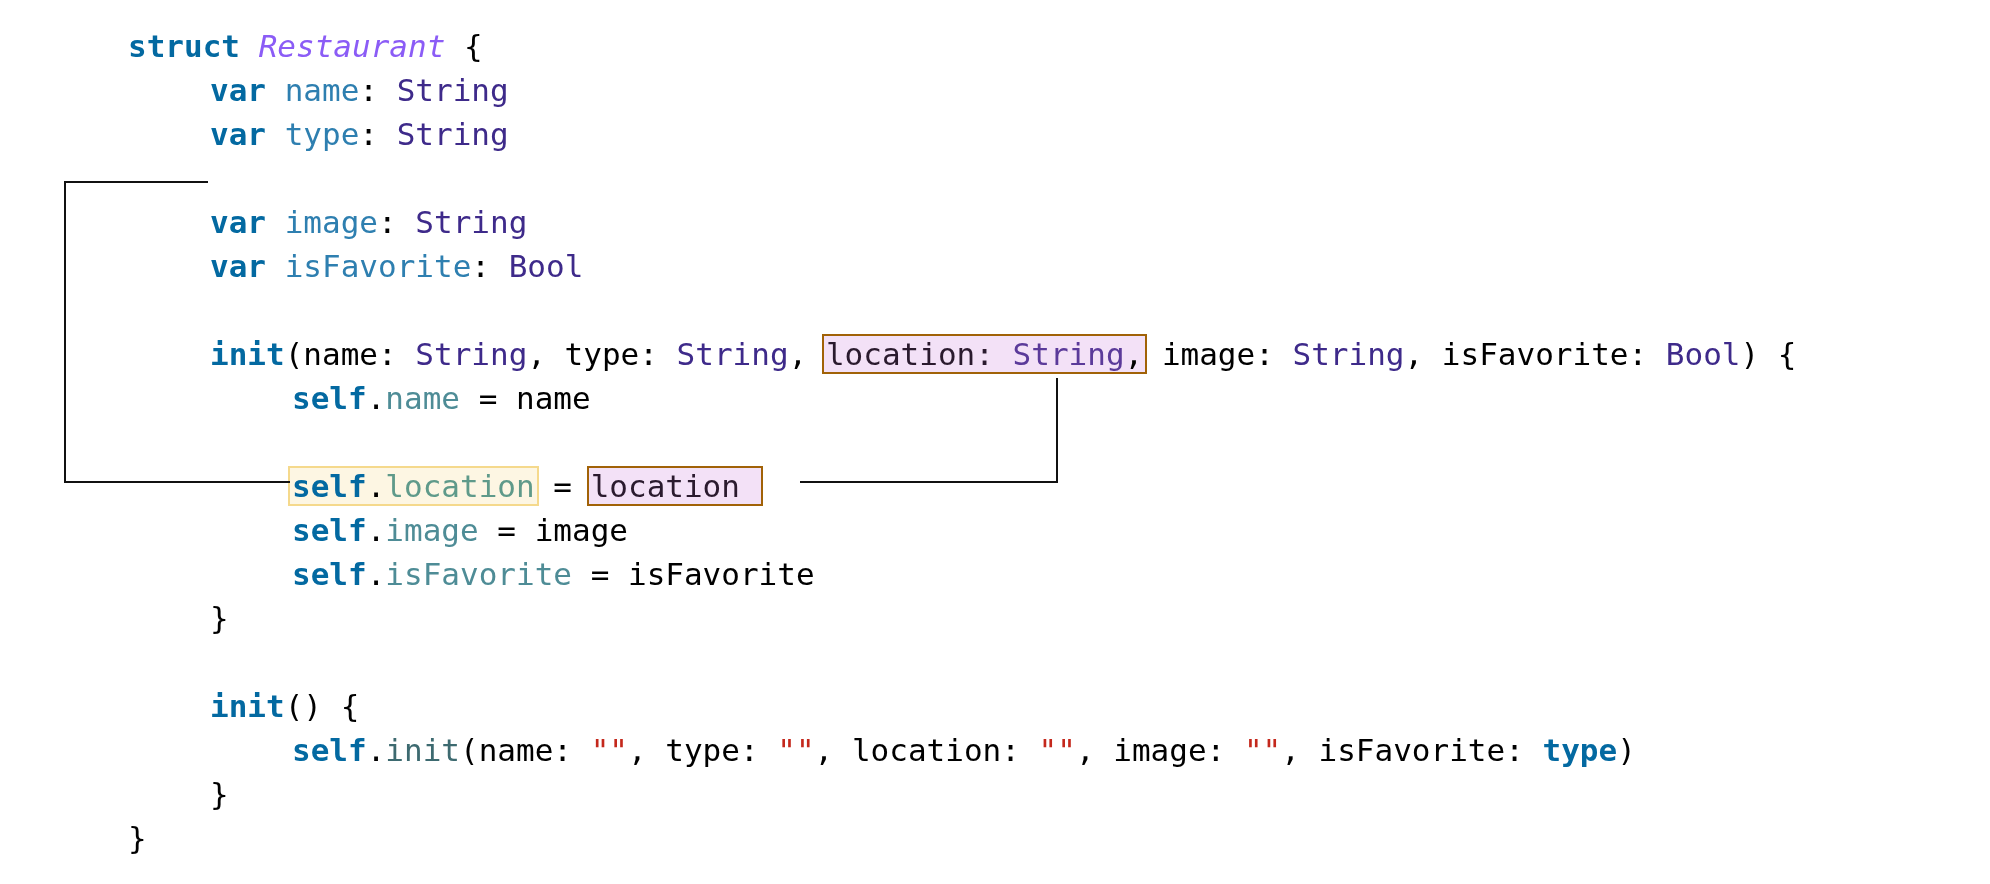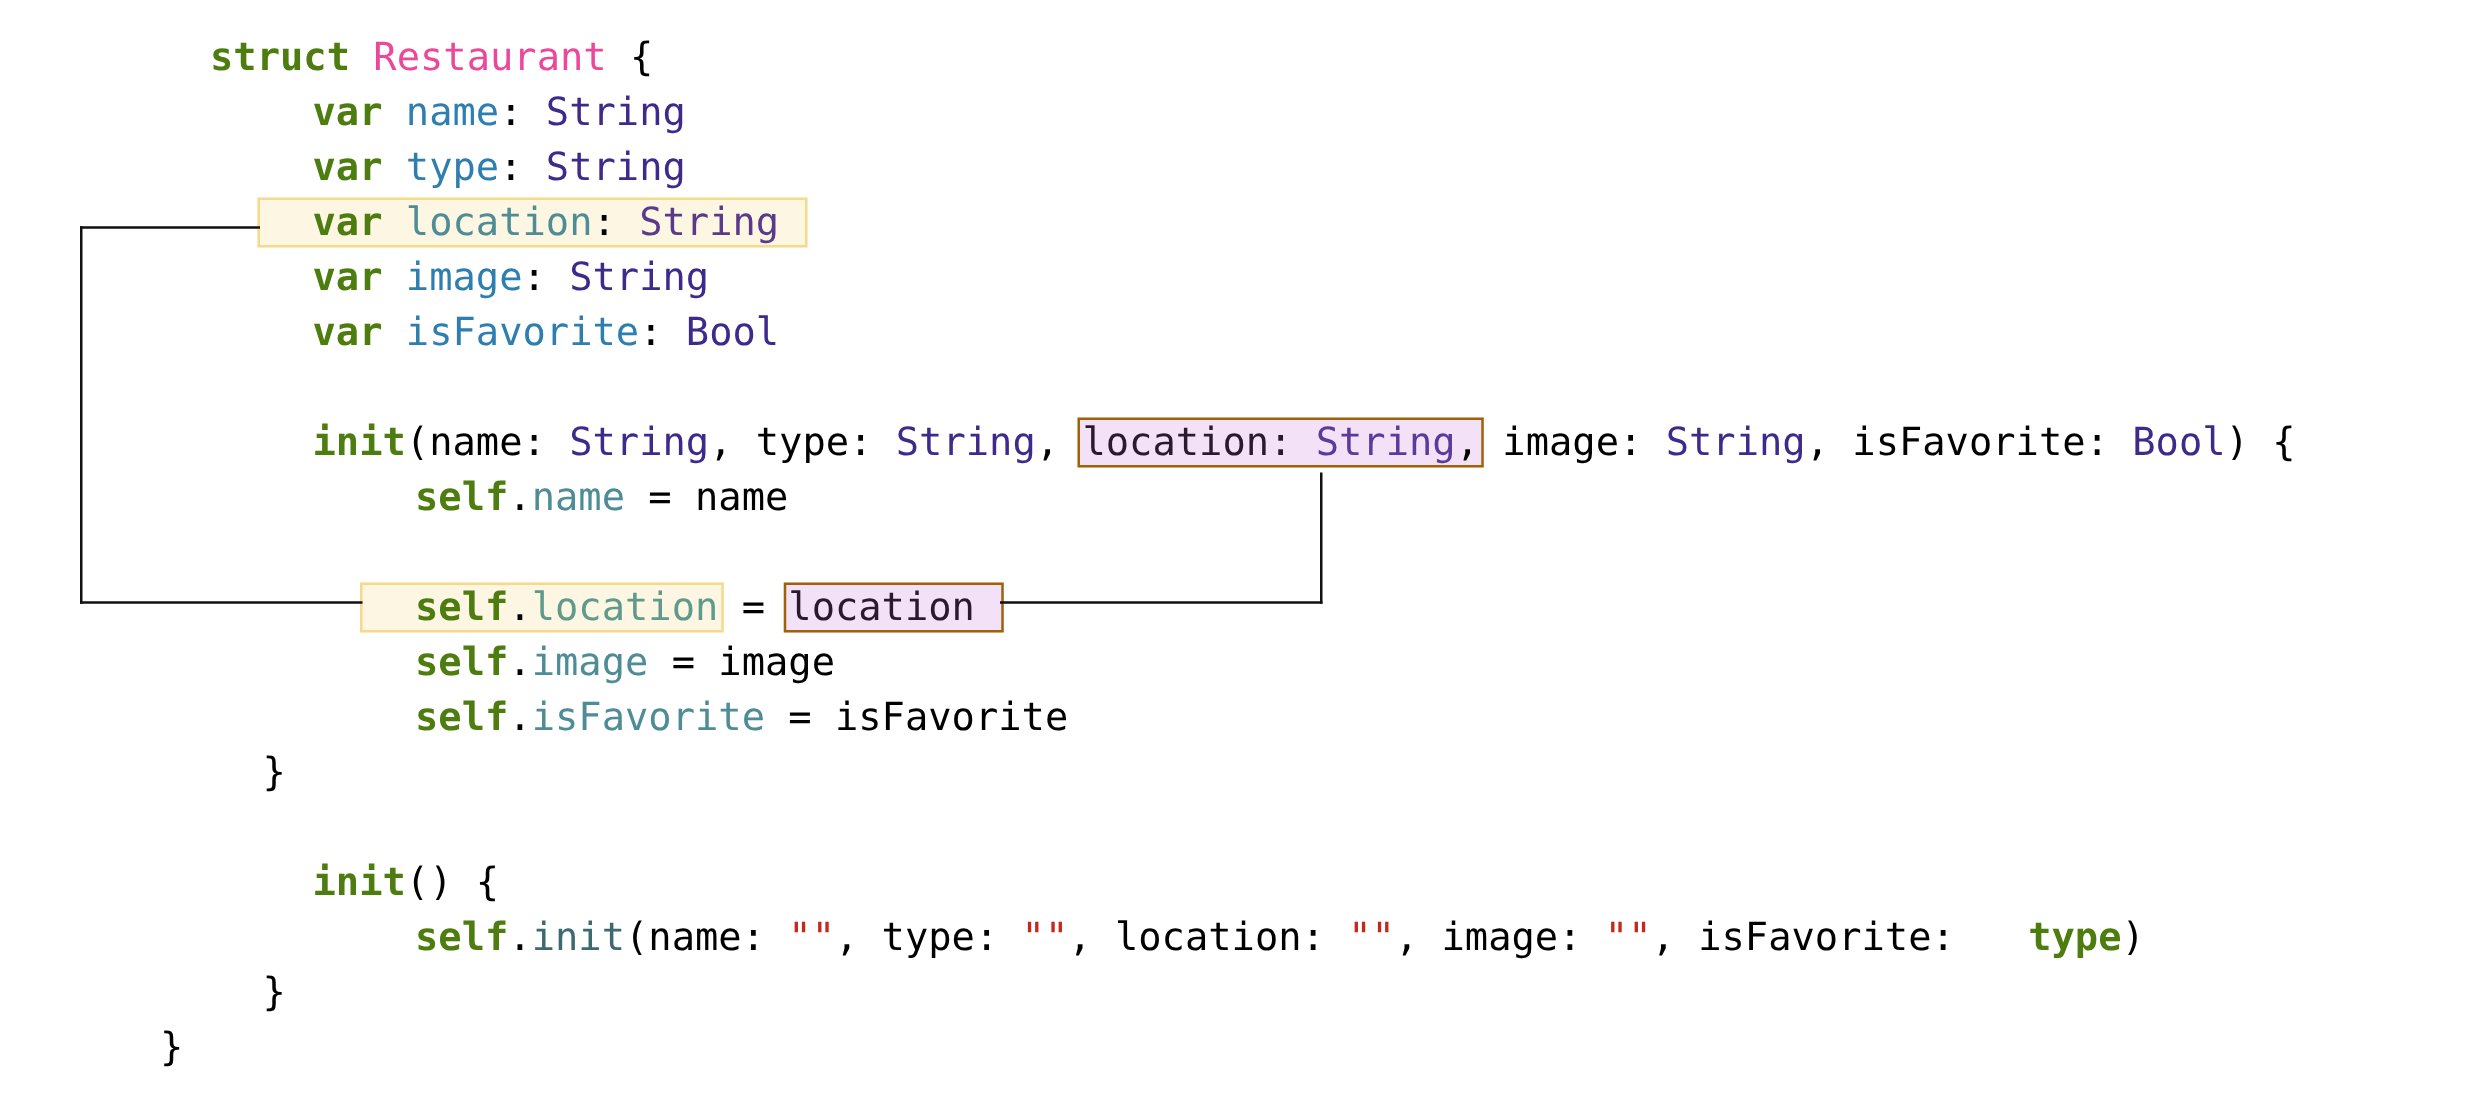--- a/index.html
+++ b/index.html
@@ -5,22 +5,22 @@
   html, body { margin: 0; padding: 0; background: #ffffff; }
   body { width: 1990px; height: 884px; position: relative; overflow: hidden; }
   .code {
     position: absolute; left: 0; top: 0;
     font-family: "DejaVu Sans Mono", "Liberation Mono", monospace;
     font-size: 31px;
     color: #000000;
     white-space: pre;
   }
   .line { position: absolute; height: 44px; line-height: 44px; white-space: pre; }
-  .kw { color: #4d7c0f; font-weight: bold; margin-left: 40px; }
-  .tname { color: #ec4899; }
+  .kw { color: #0369a1; font-weight: bold; }
+  .tname { color: #8b5cf6; font-style: italic; }
   .prop { color: #2e7fb0; }
   .ty { color: #3e2a8a; }
   .member { color: #4e8c96; }
   .method { color: #3d6a70; }
   .str { color: #c4281c; }
   .hl-yellow {
     background: #fdf6e3; border: 2px solid #f5d98c; padding: 0 2px; margin: 0 -4px;
   }
   .hl-purple {
     background: #f3e1f7; border: 2px solid #a16207; padding: 0 2px; margin: 0 -4px;
@@ -33,21 +33,20 @@
 <div class="code">
 
   
   <div class="line" style="left:128px; top:24px;"><span class="kw">struct</span> <span class="tname">Restaurant</span><span> {</span></div>
 
   
   <div class="line" style="left:210px; top:68px;"><span class="kw">var</span> <span class="prop">name</span><span>: </span><span class="ty">String</span></div>
 
   <div class="line" style="left:210px; top:112px;"><span class="kw">var</span> <span class="prop">type</span><span>: </span><span class="ty">String</span></div>
 
-  <div class="line" style="left:210px; top:156px;"><span class="hl-yellow"><span class="kw">var</span> <span class="member">location</span><span>: </span><span class="ty" style="color:#5a3a8a">String</span> </span></div>
 
   <div class="line" style="left:210px; top:200px;"><span class="kw">var</span> <span class="prop">image</span><span>: </span><span class="ty">String</span></div>
 
   <div class="line" style="left:210px; top:244px;"><span class="kw">var</span> <span class="prop">isFavorite</span><span>: </span><span class="ty">Bool</span></div>
 
   
   <div class="line" style="left:210px; top:332px;"><span class="kw">init</span><span>(name: </span><span class="ty">String</span><span>, type: </span><span class="ty">String</span><span>, </span><span class="hl-purple"><span style="color:#2a1a2e">location: </span><span class="ty" style="color:#5b3a9a">String</span><span>,</span></span><span> image: </span><span class="ty">String</span><span>, isFavorite: </span><span class="ty">Bool</span><span>) {</span></div>
 
   
   <div class="line" style="left:292px; top:376px;"><span class="kw">self</span><span>.</span><span class="member">name</span><span> = </span><span>name</span></div>

